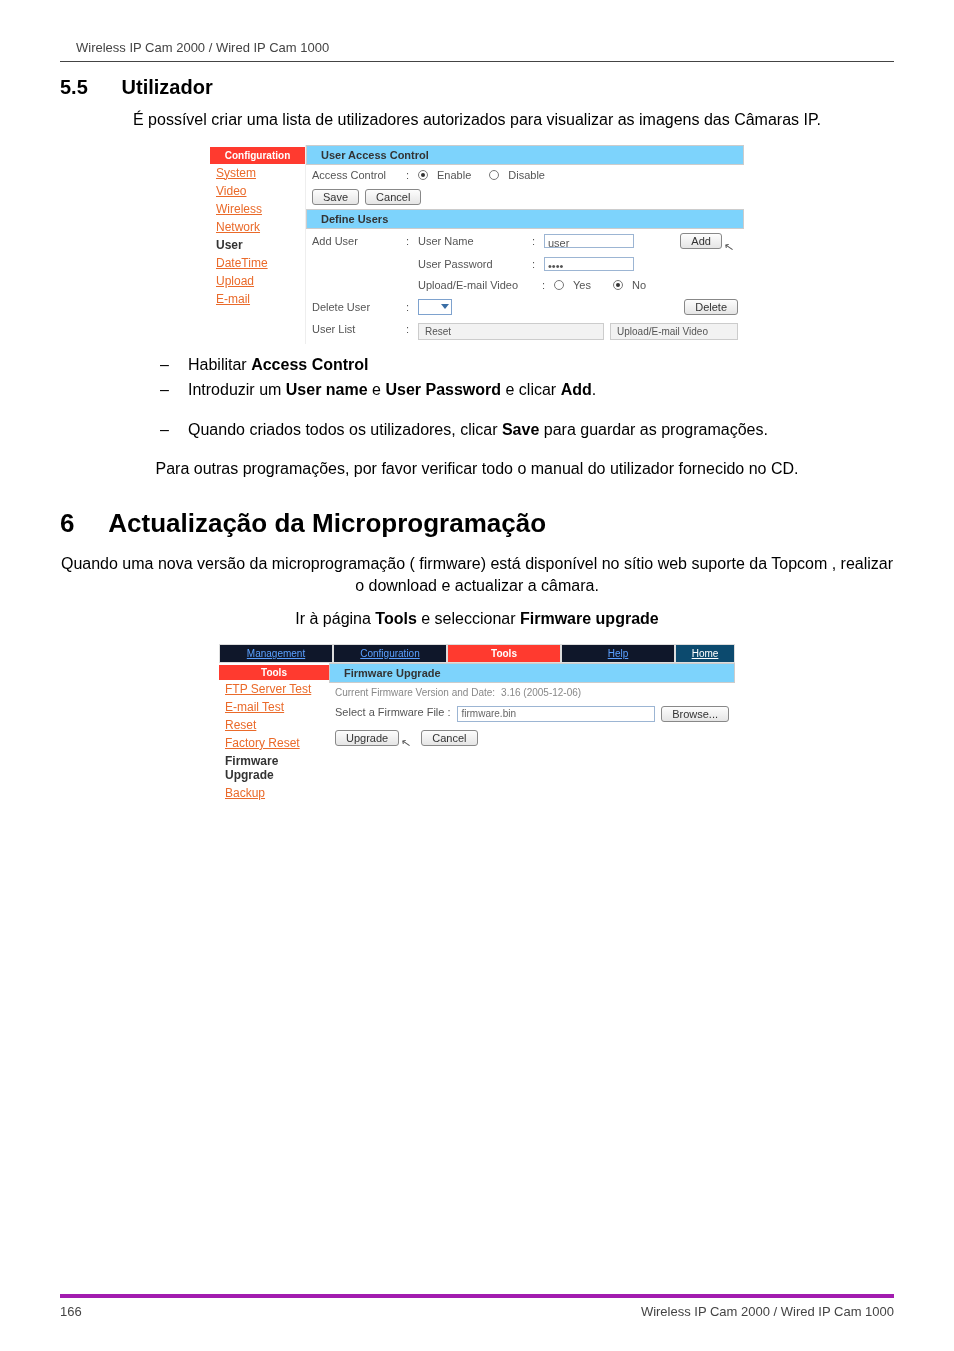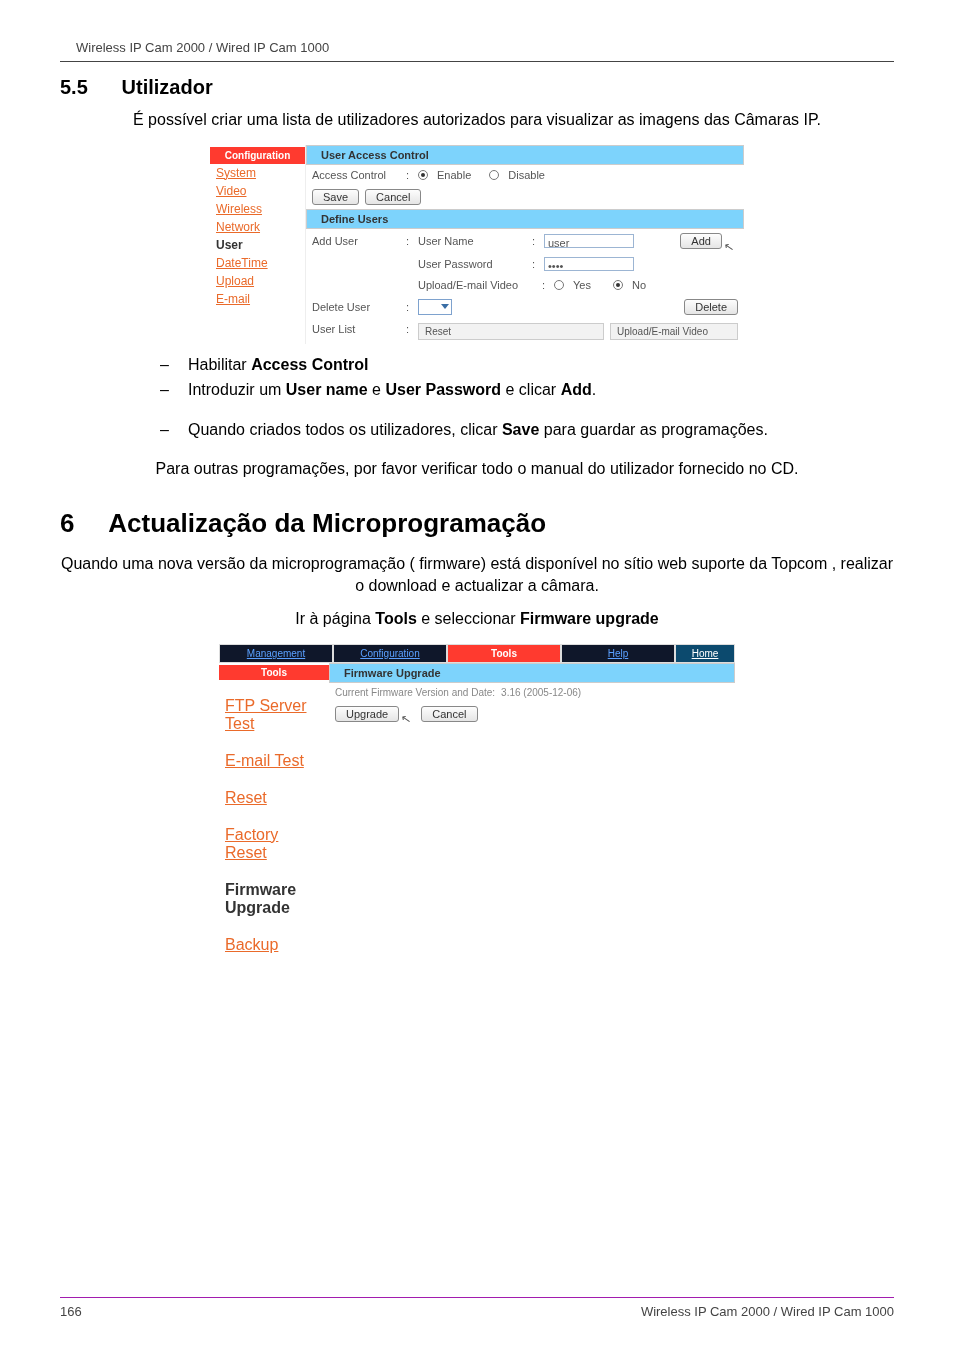--- a/index.html
+++ b/index.html
@@ -60,21 +60,21 @@
     content: "–";
     position: absolute;
     left: 0;
   }
   .bold { font-weight: bold; }
   .footer {
     position: absolute;
     bottom: 32px;
     left: 60px;
     right: 60px;
-    border-top: 1px solid #a21caf;
+    border-top: 4px solid #a21caf;
     padding-top: 6px;
     font-size: 13px;
     color: #444;
     display: flex;
     justify-content: space-between;
   }
   
   .shot {
     margin: 14px auto 10px auto;
     border: 0;
@@ -161,21 +161,21 @@
   .shot2 .tabs { display:flex; }
   .shot2 .tab {
     flex:1; text-align:center; font-size:10px; color:#5aa0ff; text-decoration:underline;
     background:#0f172a; border:1px solid #ddd; padding:3px 0;
   }
   .shot2 .tab.cur { background:#ff3a2f; color:#fff; font-weight:bold; text-decoration:none;}
   .shot2 .tab.home { background:#0c4a6e; color:#fff; text-decoration:underline; flex:0 0 60px;}
   .shot2 .body { display:flex; }
   .shot2 .side2 { width:110px; padding:2px 0 6px 0; }
   .shot2 .side2 .hdr { background:#ff3a2f;color:#fff;text-align:center;font-size:10px;font-weight:bold;padding:2px 0;}
-  .shot2 .side2 a { display:block; color:#ea6a2a; text-decoration:underline; font-size:16px; padding:2px 6px;margin-top:15px;}
+  .shot2 .side2 a { display:block; color:#ea6a2a; text-decoration:underline; font-size:12px; padding:2px 6px;}
   .shot2 .side2 .sel { color:#333; font-weight:bold; text-decoration:none;}
   .shot2 .panel { flex:1; padding:0;}
   .shot2 .row { display:flex; align-items:flex-start; padding:4px 6px; gap:6px;}
   .filebox { border:1px solid #9cb5d3; background:#fff; flex:1; height:16px; padding:1px 4px; font-size:10px; color:#666;}
   .muted { color:#888; font-size:10px;}
   .chev-icon { width:0;height:0;border-left:4px solid transparent;border-right:4px solid transparent;border-top:5px solid #3a6ea5;display:inline-block;}
 </style>
 </head>
 <body>
 
@@ -310,20 +310,25 @@
         <a class="sel">Firmware Upgrade</a>
         <a>Backup</a>
       </div>
       <div class="panel">
         <div class="barhdr">Firmware Upgrade</div>
         <div class="row">
           <span class="muted">Current Firmware Version and Date:</span>
           <span class="muted">3.16 (2005-12-06)</span>
         </div>
         <div class="row">
+          <span>Select a Firmware File :</span>
+          <span class="filebox">firmware.bin</span>
+          <span class="btn">Browse...</span>
+        </div>
+        <div class="row">
           <span class="btn">Upgrade</span>
           <span class="cursor">↖</span>
           <span class="btn">Cancel</span>
         </div>
       </div>
     </div>
   </div>
 
 
   <div class="footer">

